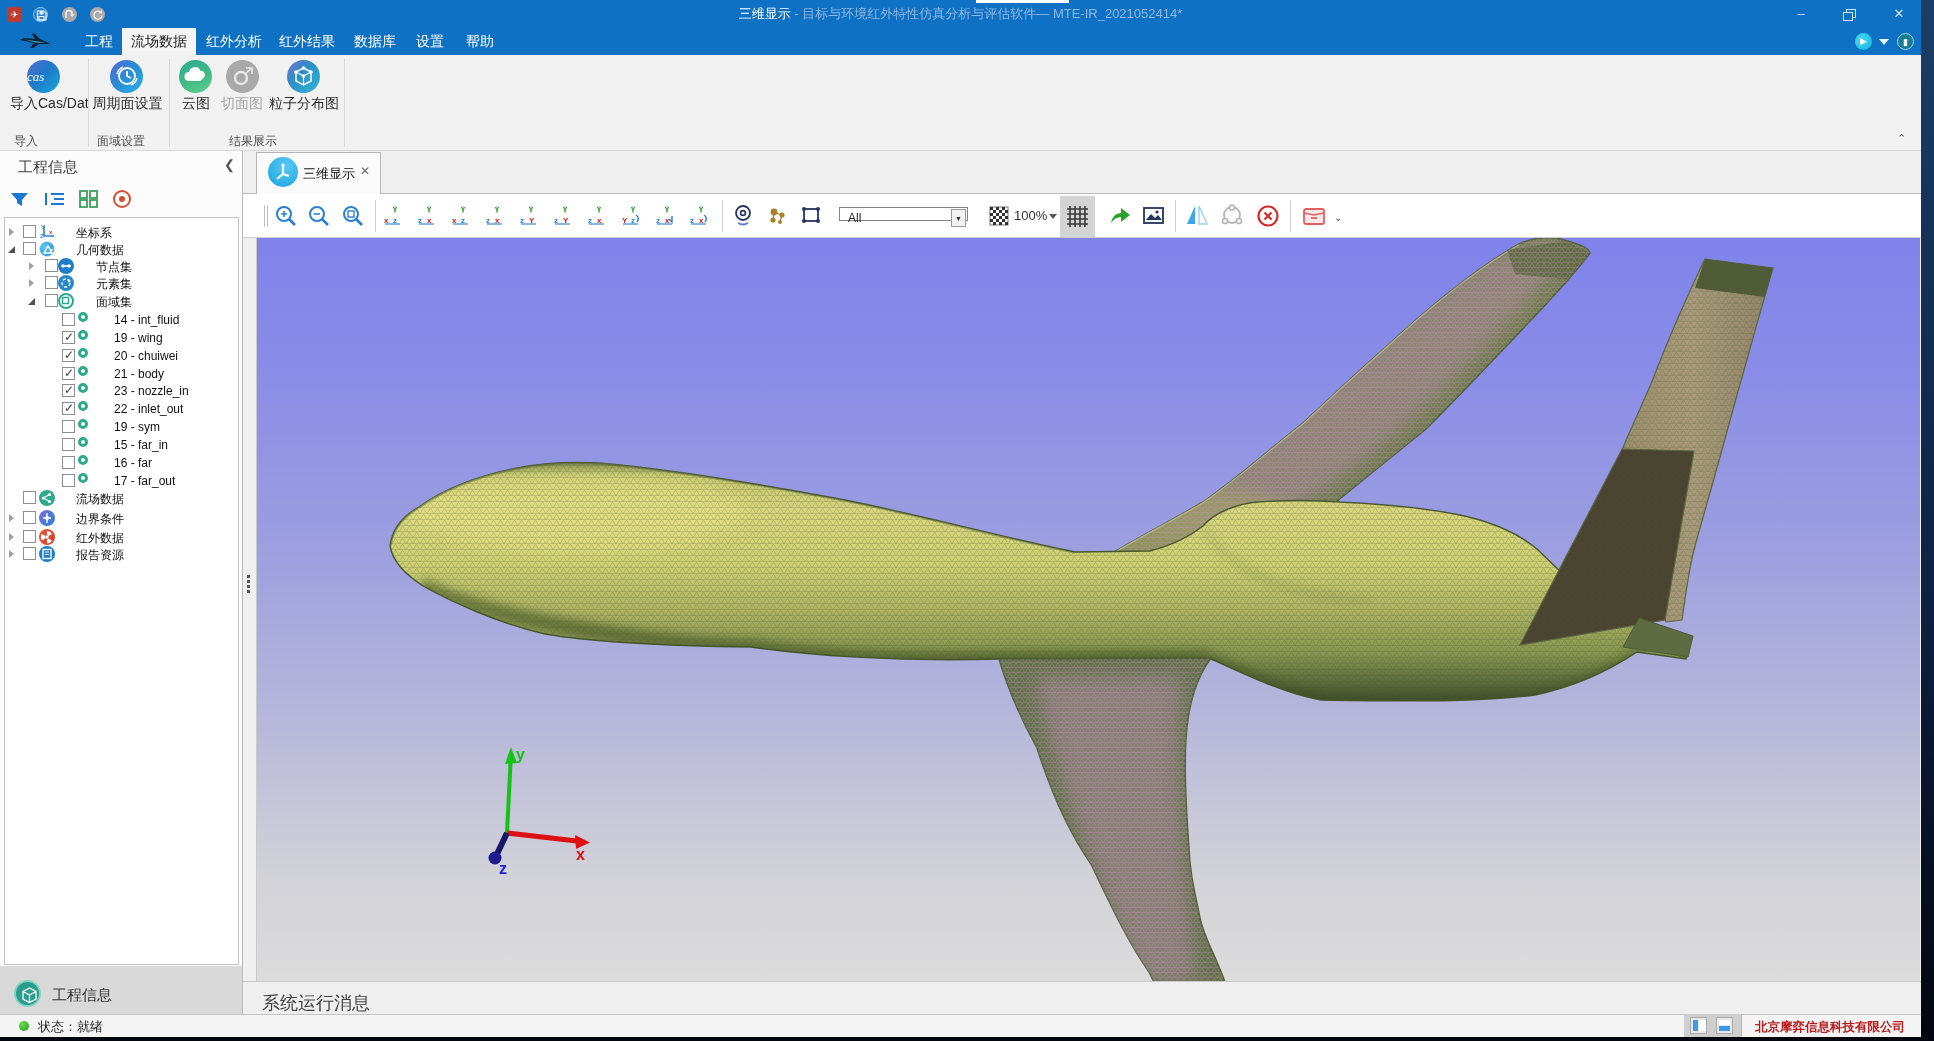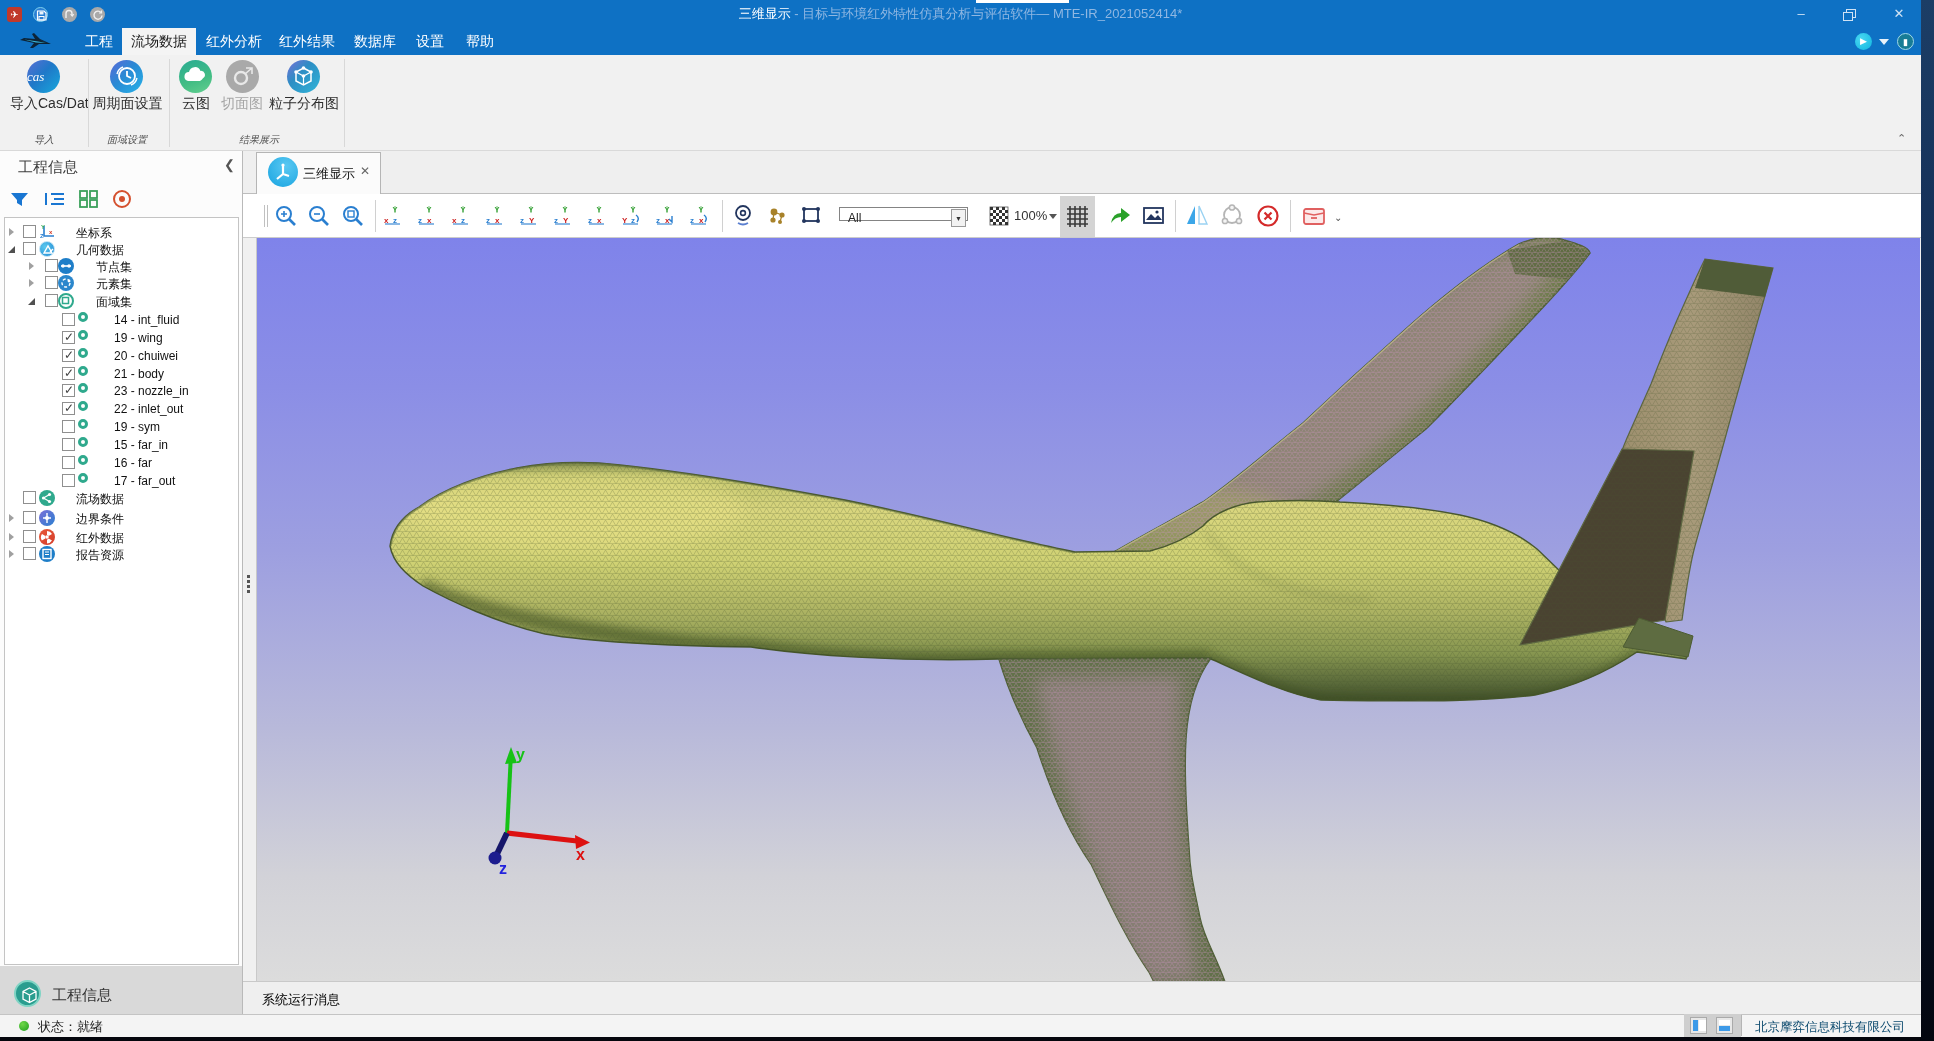--- a/index.html
+++ b/index.html
@@ -16,21 +16,21 @@
 .winbtn { top:0; height:28px; width:30px; color:#cfe2f4; text-align:center; line-height:28px; font-size:13px; }
 
 #menubar { left:0; top:28px; width:1921px; height:27px; background:#0e71c4; }
 .mtab { top:28px; height:27px; line-height:27px; color:#fff; font-size:14px; text-align:center; }
 #mtab-active { left:122px; top:28px; width:74px; height:27px; background:#f4f4f4; color:#1a1a1a; font-size:14px; text-align:center; line-height:27px; }
 
 #ribbon { left:0; top:55px; width:1921px; height:96px; background:#f1f1f1; border-bottom:1px solid #d9d9d9; }
 .rsep { top:59px; width:1px; height:88px; background:#d8d8d8; }
 .ricon { width:33px; height:33px; border-radius:50%; top:60px; color:#fff; line-height:33px; }
 .rlabel { top:95px; font-size:14px; color:#2d2d2d; text-align:center; white-space:nowrap; }
-.rgroup { top:133px; font-size:10px; color:#4d4d4d; text-align:center; white-space:nowrap;font-style:italic; }
+.rgroup { top:133px; font-size:12px; color:#4d4d4d; text-align:left; white-space:nowrap; }
 
 #leftpanel { left:0; top:151px; width:243px; height:864px; background:#fcfcfc; border-right:1px solid #b9b9b9; }
 #lp-head { left:18px; top:158px; font-size:15px; color:#3c3c3c; }
 #lp-coll { left:224px; top:157px; font-size:13px; color:#555; }
 #treebox { left:4px; top:217px; width:235px; height:748px; background:#fff; border:1px solid #c4c4c4; overflow:hidden; }
 .trow { position:absolute; left:0; width:233px; height:18px; font-size:12px; color:#111; white-space:nowrap; }
 .trow .txt { position:absolute; top:2px; }
 .cb { position:absolute; width:13px; height:13px; border:1px solid #8f8f8f; background:#fff; top:2px; }
 .cb.ck:after { content:"\2713"; position:absolute; left:1px; top:-2px; font-size:12px; color:#444; }
 .exp { position:absolute; top:5px; width:0; height:0; }
@@ -41,21 +41,21 @@
 #lp-bottom { left:0; top:966px; width:242px; height:49px; background:#d9d9d9; }
 
 #tabstrip { left:243px; top:151px; width:1678px; height:43px; background:#efefef; border-bottom:1px solid #bdbdbd; }
 #vtab { left:256px; top:152px; width:125px; height:42px; background:#fbfbfb; border:1px solid #b5b5b5; border-bottom:none; }
 #toolbar { left:243px; top:194px; width:1678px; height:44px; background:#ffffff; border-bottom:1px solid #cccccc; }
 .tsep { top:200px; width:1px; height:32px; background:#d0d0d0; }
 
 #viewport { left:257px; top:238px; width:1663px; height:743px; overflow:hidden;
   background:linear-gradient(180deg,#7f83ea 0%, #8b8ee6 20%, #9d9fe0 42%, #b8b9da 66%, #d2d2d8 86%, #dcdcdc 100%); }
 #msgbar { left:243px; top:981px; width:1678px; height:33px; background:#efefef; border-top:1px solid #c9c9c9; }
-#msgbar div { position:absolute; left:19px; top:9px; font-size:13px; color:#000000; }
+#msgbar div { position:absolute; left:19px; top:9px; font-size:18px; color:#404040; }
 #statusbar { left:0; top:1014px; width:1921px; height:23px; background:#f4f4f4; border-top:1px solid #c4c4c4; }
 #blackstrip { left:0; top:1037px; width:1934px; height:4px; background:#05060d; }
 #rightstrip { left:1921px; top:0; width:13px; height:1041px; background:linear-gradient(180deg,#1c3e66 0%, #16325a 20%, #0e2344 55%, #071226 80%, #03060f 100%); }
 .nw { white-space:nowrap; }
 </style>
 </head>
 <body>
 
 <div id="titlebar" class="abs"></div>
 <div id="redicon" class="abs">✈</div>
@@ -613,15 +613,15 @@
 <div class="abs" style="left:1684px; top:1014px; width:57px; height:23px; background:#cfcfcf;"></div>
 <div class="abs" style="left:1690px; top:1017px; width:17px; height:17px; background:#e8e8e8; border:1px solid #aaa;">
     <div style="position:absolute; left:2px; top:2px; width:5px; height:11px; background:#3d9ae8;"></div>
     <div style="position:absolute; left:8px; top:2px; width:7px; height:11px; background:#fff;"></div>
   </div>
 <div class="abs" style="left:1716px; top:1017px; width:17px; height:17px; background:#e8e8e8; border:1px solid #aaa;">
     <div style="position:absolute; left:2px; top:2px; width:11px; height:5px; background:#fff;"></div>
     <div style="position:absolute; left:2px; top:8px; width:11px; height:5px; background:#3d9ae8;"></div>
   </div>
 <div class="abs" style="left:1741px; top:1015px; width:1px; height:21px; background:#b5b5b5;"></div>
-<div class="abs nw" style="left:1755px; top:1019px; font-size:12.5px; color:#0c4a6e;">北京摩弈信息科技有限公司</div>
+<div class="abs nw" style="left:1755px; top:1019px; font-size:12.5px; color:#b91c1c;font-weight:bold;">北京摩弈信息科技有限公司</div>
 <div id="blackstrip" class="abs"></div>
 <div id="rightstrip" class="abs"></div>
 
 </body></html>

